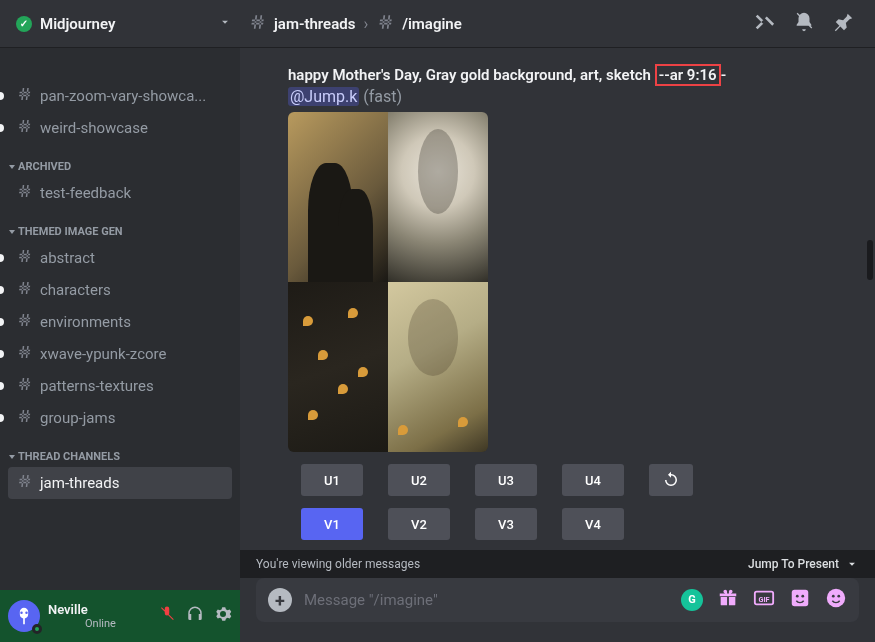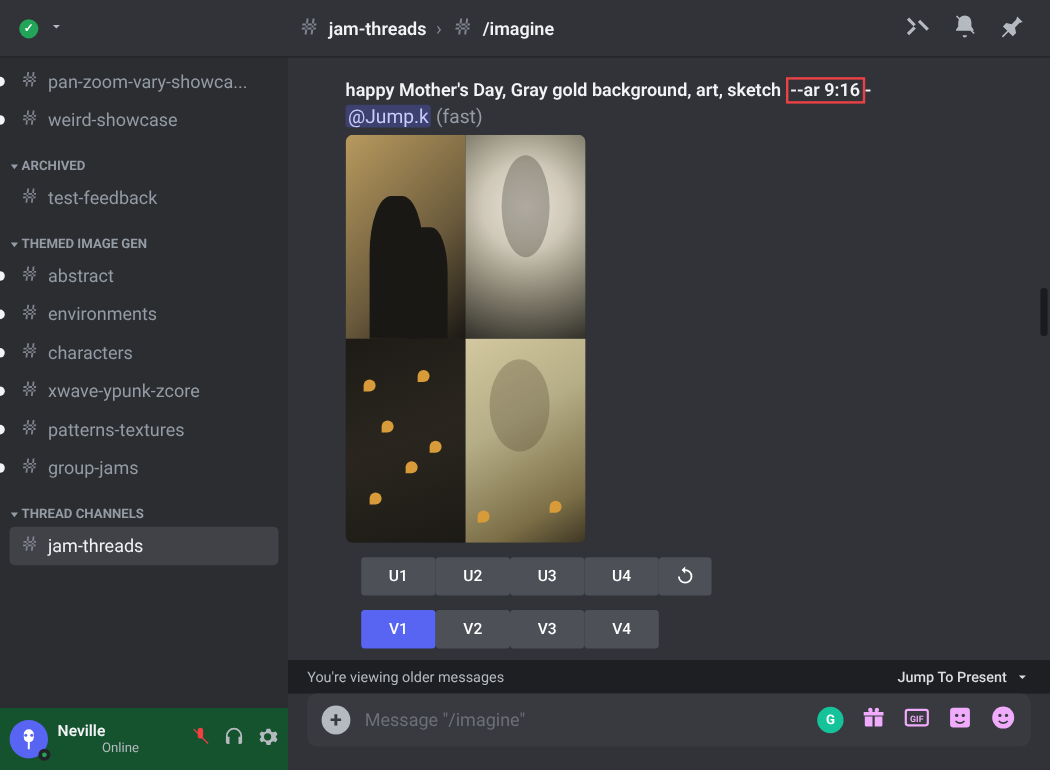--- a/index.html
+++ b/index.html
@@ -11,21 +11,21 @@
 .chevron { color: #b5bac1; }
 .header-main { flex: 1; display: flex; align-items: center; padding: 0 8px; }
 .hash-icon { color: #80848e; margin-right: 6px; }
 .channel-name { color: #f2f3f5; font-weight: 600; font-size: 15px; }
 .crumb-sep { color: #80848e; margin: 0 8px; }
 .thread-name { color: #f2f3f5; font-weight: 600; font-size: 15px; }
 .header-icons { display: flex; gap: 18px; padding: 0 12px; }
 .header-icon { color: #b5bac1; cursor: pointer; }
 .main { display: flex; flex: 1; min-height: 0; }
 .sidebar { width: 240px; background: #2b2d31; display: flex; flex-direction: column; padding-top: 4px; }
-.channel-list { flex: 1; overflow-y: auto; padding: 0 8px; }
+.channel-list { flex: 1; overflow-y: auto; padding: 0 8px; margin-top: 28px; }
 .channel-list::-webkit-scrollbar { width: 0; }
 .section-header { font-size: 11px; font-weight: 700; text-transform: uppercase; color: #949ba4; padding: 16px 2px 4px 2px; display: flex; align-items: center; cursor: pointer; }
 .section-header::before { content: ""; display: inline-block; border-left: 4px solid #949ba4; border-top: 3px solid transparent; border-bottom: 3px solid transparent; transform: rotate(90deg); margin-right: 4px; }
 .channel-item { display: flex; align-items: center; height: 32px; padding: 0 8px; border-radius: 4px; color: #949ba4; cursor: pointer; font-size: 15px; }
 .channel-item.active { background: rgba(78,80,88,0.6); color: #f2f3f5; }
 .channel-item .ch-hash { color: #80848e; margin-right: 6px; font-weight: 500; }
 .channel-row { position: relative; }
 .unread-dot { position: absolute; left: -8px; top: 50%; transform: translateY(-50%); width: 4px; height: 8px; background: #f2f3f5; border-radius: 0 4px 4px 0; }
 .user-bar { height: 52px; background: #14532d; display: flex; align-items: center; padding: 0 8px; }
 .avatar { width: 32px; height: 32px; background: #5865f2; border-radius: 50%; display: flex; align-items: center; justify-content: center; position: relative; }
@@ -44,21 +44,21 @@
 .mention { color: #c9cdfb; background: rgba(88,101,242,0.3); padding: 0 2px; border-radius: 3px; cursor: pointer; }
 .meta-text { color: #949ba4; }
 .image-grid { width: 200px; height: 340px; background: #2b2d31; border-radius: 6px; margin-top: 6px; display: grid; grid-template-columns: 1fr 1fr; grid-template-rows: 1fr 1fr; overflow: hidden; }
 .image-grid .cell { position: relative; }
 .c1 { background: linear-gradient(135deg, #b89a5e 0%, #6a5a3c 60%, #1a1814 100%); }
 .c2 { background: radial-gradient(circle at 50% 35%, #e8e3d8 0%, #cfc8b8 30%, #8a8574 60%, #312f28 100%); }
 .c3 { background: linear-gradient(160deg, #1e1b16 0%, #2a261f 50%, #1c1a15 100%); }
 .c4 { background: linear-gradient(150deg, #d3c89f 0%, #b5ad86 40%, #7c6f47 80%, #3e3724 100%); }
 .flower { position: absolute; width: 10px; height: 10px; background: #d89b3a; border-radius: 50% 50% 50% 0; }
 .silh { position: absolute; background: #1a1814; }
-.button-row { display: flex; gap: 0; margin-top: 12px; padding-left: 13px; }
+.button-row { display: flex; gap: 25px; margin-top: 12px; padding-left: 13px; }
 .btn { width: 62px; height: 32px; background: #4e5058; color: #fff; border-radius: 3px; display: flex; align-items: center; justify-content: center; font-size: 13px; font-weight: 500; cursor: pointer; }
 .btn.primary { background: #5865f2; }
 .btn.refresh { background: #4e5058; width: 44px; }
 .banner { height: 28px; background: #1e1f22; display: flex; align-items: center; padding: 0 16px; font-size: 12px; color: #b5bac1; }
 .banner-right { margin-left: auto; display: flex; align-items: center; gap: 6px; color: #dbdee1; font-weight: 500; cursor: pointer; }
 .input-bar { padding: 0 16px 20px 16px; }
 .input-inner { background: #383a40; border-radius: 8px; height: 44px; display: flex; align-items: center; padding: 0 12px; }
 .add-btn { width: 24px; height: 24px; background: #b5bac1; border-radius: 50%; display: flex; align-items: center; justify-content: center; color: #383a40; font-weight: bold; font-size: 18px; cursor: pointer; }
 .input-field { flex: 1; margin: 0 12px; color: #6d6f78; font-size: 15px; }
 .input-icons { display: flex; gap: 14px; align-items: center; }
@@ -66,20 +66,21 @@
 .grammarly { width: 22px; height: 22px; background: #15c39a; border-radius: 50%; position: relative; }
 .grammarly::after { content: "G"; position: absolute; top: 50%; left: 50%; transform: translate(-50%, -52%); color: #fff; font-size: 11px; font-weight: bold; }
 .scrollbar-thumb { position: absolute; right: 2px; top: 240px; width: 6px; height: 40px; background: #1a1b1e; border-radius: 3px; }
 </style>
 </head>
 <body>
 
 <div class="header">
   <div class="header-left">
     <span class="server-badge">✓</span>
+    <span class="server-name">Midjourney</span>
     <span class="chevron">
       <svg width="14" height="14" viewBox="0 0 24 24" fill="currentColor">
           <path d="M7 10l5 5 5-5z"></path>
         </svg>
     </span>
   </div>
   <div class="header-main">
     <span class="hash-icon">
       <svg width="20" height="20" viewBox="0 0 24 24" fill="currentColor">
           <path d="M5 9h14l-.5 2H4.5L5 9zm-.5 4h14l-.5 2H4l.5-2zM9 4l-2 16h2L11 4H9zm6 0l-2 16h2l2-16h-2z"></path>
@@ -152,30 +153,30 @@
               </svg></span>
             <span>abstract</span>
           </div>
         </div>
         <div class="channel-row">
           <span class="unread-dot"></span>
           <div class="channel-item">
             <span class="ch-hash"><svg width="18" height="18" viewBox="0 0 24 24" fill="currentColor">
                 <path d="M5 9h14l-.5 2H4.5L5 9zm-.5 4h14l-.5 2H4l.5-2zM9 4l-2 16h2L11 4H9zm6 0l-2 16h2l2-16h-2z"></path>
               </svg></span>
+            <span>characters</span>
+          </div>
+        </div>
+        <div class="channel-row">
+          <span class="unread-dot"></span>
+          <div class="channel-item">
+            <span class="ch-hash"><svg width="18" height="18" viewBox="0 0 24 24" fill="currentColor">
+                <path d="M5 9h14l-.5 2H4.5L5 9zm-.5 4h14l-.5 2H4l.5-2zM9 4l-2 16h2L11 4H9zm6 0l-2 16h2l2-16h-2z"></path>
+              </svg></span>
             <span>environments</span>
-          </div>
-        </div>
-        <div class="channel-row">
-          <span class="unread-dot"></span>
-          <div class="channel-item">
-            <span class="ch-hash"><svg width="18" height="18" viewBox="0 0 24 24" fill="currentColor">
-                <path d="M5 9h14l-.5 2H4.5L5 9zm-.5 4h14l-.5 2H4l.5-2zM9 4l-2 16h2L11 4H9zm6 0l-2 16h2l2-16h-2z"></path>
-              </svg></span>
-            <span>characters</span>
           </div>
         </div>
         <div class="channel-row">
           <span class="unread-dot"></span>
           <div class="channel-item">
             <span class="ch-hash"><svg width="18" height="18" viewBox="0 0 24 24" fill="currentColor">
                 <path d="M5 9h14l-.5 2H4.5L5 9zm-.5 4h14l-.5 2H4l.5-2zM9 4l-2 16h2L11 4H9zm6 0l-2 16h2l2-16h-2z"></path>
               </svg></span>
             <span>xwave-ypunk-zcore</span>
           </div>

